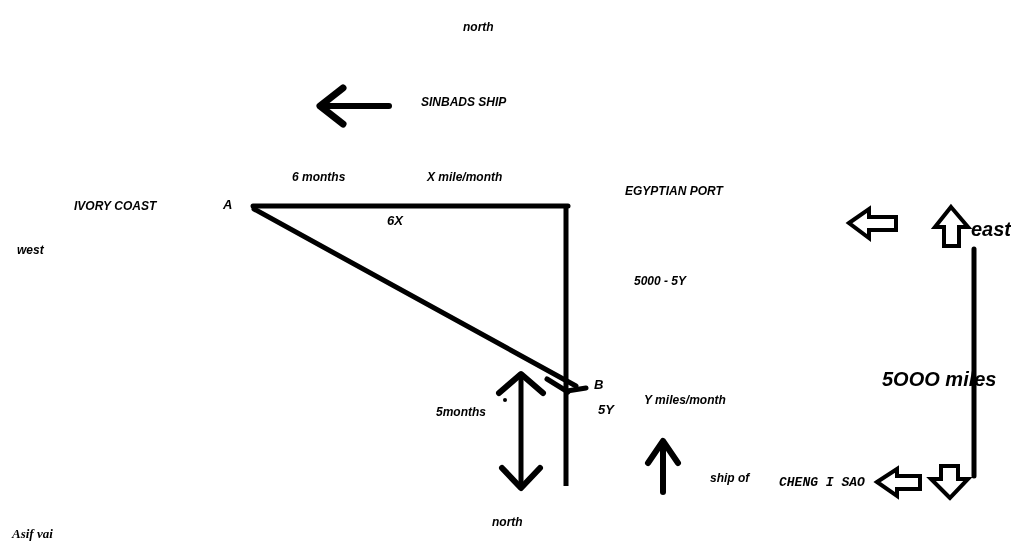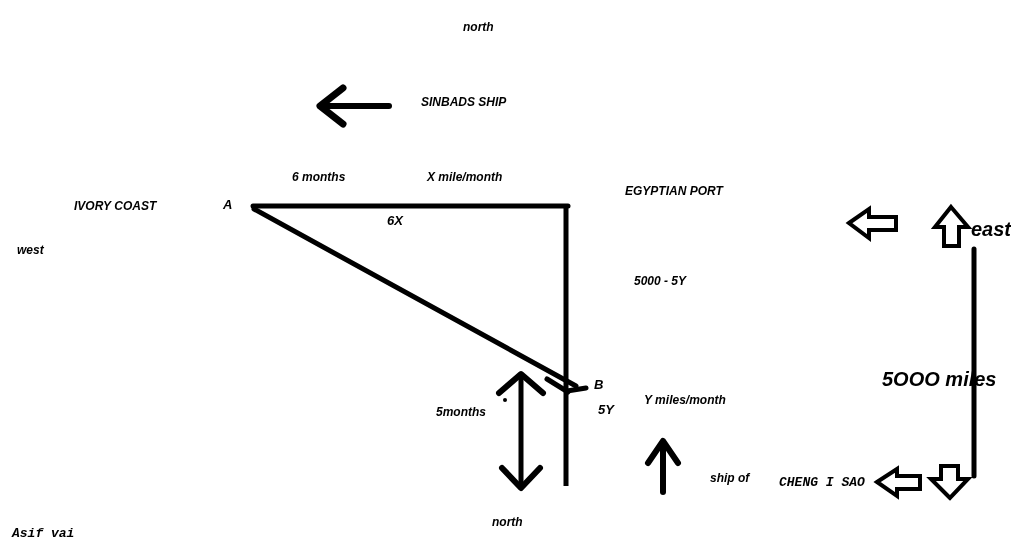--- a/index.html
+++ b/index.html
@@ -27,21 +27,21 @@
     color: #000000;
     font-style: italic;
     font-weight: 700;
     font-size: 12px;
     line-height: 1.1;
     white-space: nowrap;
   }
   .lbl.small { font-size: 13px; }
   .lbl.big   { font-size: 20px; }
   .lbl.serif {
-    font-family: Liberation Mono, monospace;
+    font-family: Liberation Serif, serif;
     font-size: 13px;
   }
   
   .p-north        { left: 463px; top: 21px;  }
   .p-sinbad       { left: 421px; top: 96px;  }
   .p-sixmonths    { left: 292px; top: 171px; }
   .p-xrate        { left: 427px; top: 171px; }
   .p-egyptianport { left: 625px; top: 185px; }
   .p-ivorycoast   { left: 74px;  top: 200px; }
   .p-pointa       { left: 223px; top: 198px; }

